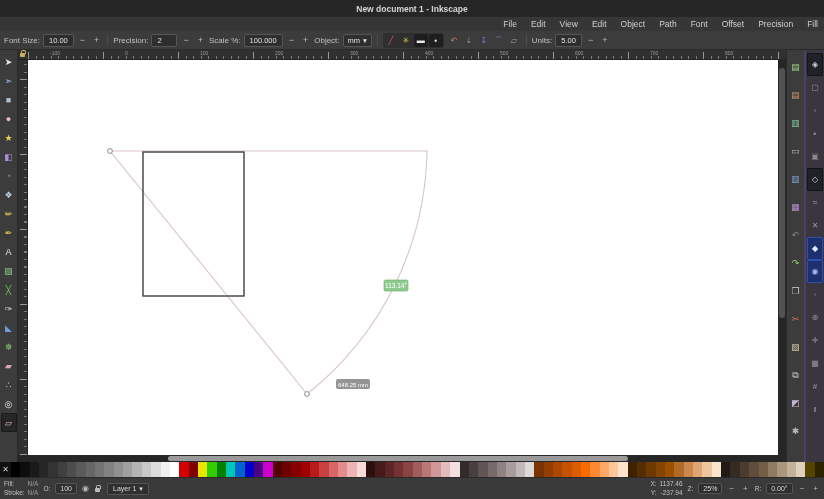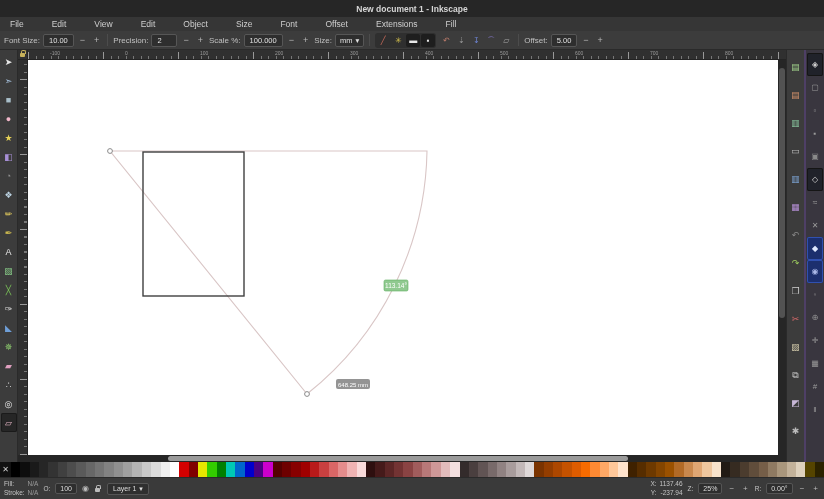--- a/index.html
+++ b/index.html
@@ -1,20 +1,20 @@
 <!DOCTYPE html>
 <html><head>
 <meta charset="utf-8">
 <style>
   * { box-sizing: border-box; margin: 0; padding: 0; }
   html,body { width:824px; height:499px; overflow:hidden; background:#2e2e2e;
               font-family:"Liberation Sans", sans-serif; }
   .titlebar { height:17px; background:#262626; color:#d6d6d6; font-size:8.5px; font-weight:bold;
               display:flex; align-items:center; justify-content:center; }
-  .menubar { height:14px; background:#363636; display:flex; align-items:center; padding-left:4px; gap:16px; }
+  .menubar { height:14px; background:#363636; display:flex; align-items:center; padding-left:4px; gap:2px;justify-content:flex-end; }
   .menubar .menu-item { color:#cfcfcf; font-size:8.5px; padding:1px 6px; cursor:default; }
   .toolctrl { height:19px; background:#3c3c3c; border-bottom:1px solid #2a2a2a; display:flex;
               align-items:center; gap:3px; padding:0 4px; font-size:8px; color:#c8c8c8; white-space:nowrap; }
   .tc-label { color:#c0c0c0; }
   .tc-value { background:#2e2e2e; border:1px solid #565656; border-radius:2px; color:#e0e0e0;
               padding:1px 5px; font-size:7.5px; min-width:26px; text-align:left; }
   .tc-step { color:#b8b8b8; font-size:9px; padding:0 3px; }
   .tc-sep { width:1px; height:12px; background:#4c4c4c; margin:0 2px; }
   .tc-drop { background:#2e2e2e; border:1px solid #565656; border-radius:2px; color:#e0e0e0;
              padding:1px 4px; font-size:7.5px; display:flex; gap:3px; align-items:center; }
@@ -88,42 +88,42 @@
 <div class="titlebar">
   <span>New document 1 - Inkscape</span>
 </div>
 
 <div class="menubar">
     <span class="menu-item">File</span>
     <span class="menu-item">Edit</span>
     <span class="menu-item">View</span>
     <span class="menu-item">Edit</span>
     <span class="menu-item">Object</span>
-    <span class="menu-item">Size</span>
+    <span class="menu-item">Path</span>
     <span class="menu-item">Font</span>
     <span class="menu-item">Offset</span>
-    <span class="menu-item">Extensions</span>
+    <span class="menu-item">Precision</span>
     <span class="menu-item">Fill</span>
   </div>
 
 <div class="toolctrl">
   <span class="tc-label">Font Size:</span>
   <span class="tc-value">10.00</span>
   <span class="tc-step">−</span>
   <span class="tc-step">+</span>
   <span class="tc-sep"></span>
   <span class="tc-label">Precision:</span>
   <span class="tc-value">2</span>
   <span class="tc-step">−</span>
   <span class="tc-step">+</span>
   <span class="tc-label">Scale %:</span>
   <span class="tc-value">100.000</span>
   <span class="tc-step">−</span>
   <span class="tc-step">+</span>
-  <span class="tc-label">Size:</span>
+  <span class="tc-label">Object:</span>
   <span class="tc-drop">
     <span>mm</span>
     <span>▾</span>
   </span>
   <span class="tc-sep"></span>
   <span class="tc-group">
       <div class="tc-icon">
         <span style="color: rgb(201, 106, 90);">╱</span>
       </div>
       <div class="tc-icon">
@@ -147,21 +147,21 @@
         <span style="color: rgb(111, 134, 216);">↧</span>
       </div>
       <div class="tc-icon">
         <span style="color: rgb(138, 122, 208);">⌒</span>
       </div>
       <div class="tc-icon">
         <span style="color: rgb(168, 168, 168);">▱</span>
       </div>
     </span>
   <span class="tc-sep"></span>
-  <span class="tc-label">Offset:</span>
+  <span class="tc-label">Units:</span>
   <span class="tc-value">5.00</span>
   <span class="tc-step">−</span>
   <span class="tc-step">+</span>
 </div>
 
 <div class="main">
   <div class="toolbox">
       <div class="tool-btn">
         <span style="color: rgb(232, 232, 232);">➤</span>
       </div>

